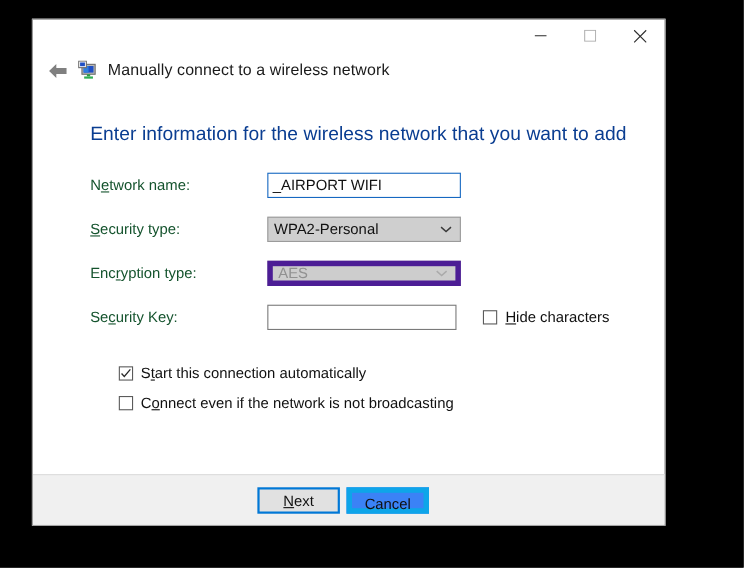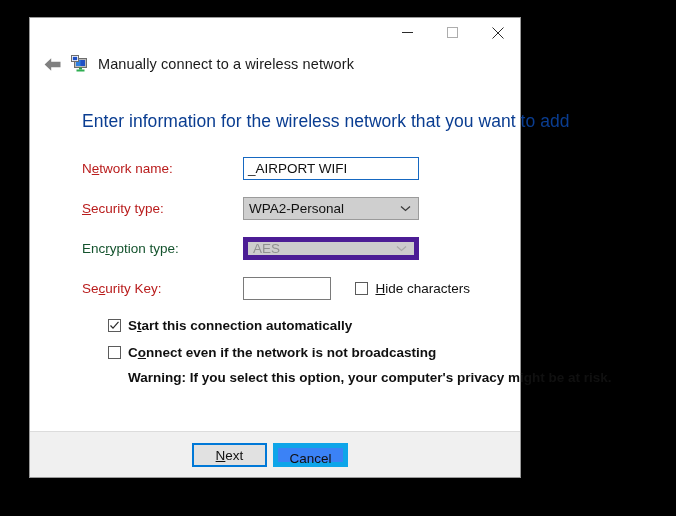--- a/index.html
+++ b/index.html
@@ -13,21 +13,21 @@
   body {
     font-family: "Liberation Sans", sans-serif;
     -webkit-font-smoothing: antialiased;
   }
 
   
   .window {
     position: absolute;
     left: 29px;
     top: 17px;
-    width: 492px;
+    width: 576px;
     height: 461px;
     background: #ffffff;
     border: 1px solid #9a9a9a;
     box-sizing: border-box;
     display: flex;
     flex-direction: column;
   }
 
   
   .titlebar {
@@ -110,21 +110,21 @@
   }
   .row {
     display: flex;
     align-items: center;
     height: 23px;
     margin-bottom: 17px;
   }
   .row-label {
     width: 161px;
     font-size: 13.5px;
-    color: #b91c1c;
+    color: #14532d;
     flex: 0 0 auto;
     white-space: nowrap;
   }
   .row-label.dim { color: #14532d; }
   u { text-decoration: underline; }
 
   .field {
     width: 176px;
     height: 23px;
     box-sizing: border-box;
@@ -191,23 +191,22 @@
     left: 0px;
     top: 0px;
   }
   .cb-label {
     font-size: 13.5px;
     color: #101010;
     white-space: nowrap;
   }
 
   .options {
-    margin-top: 18px;
+    margin-top: 32px;
     padding-left: 28px;
-    font-weight: bold;
   }
   .options .cbrow { margin-bottom: 12px; }
   .warning {
     font-size: 13.5px;
     color: #101010;
     padding-left: 20px;
     margin-top: -2px;
     white-space: nowrap;
   }
 
@@ -351,21 +350,20 @@
           </svg>
         </span>
         <span class="cb-label"><span>S</span><u>t</u><span>art this connection automatically</span></span>
       </div>
 
       <div class="cbrow">
         <span class="checkbox"></span>
         <span class="cb-label"><span>C</span><u>o</u><span>nnect even if the network is not broadcasting</span></span>
       </div>
 
-      <div class="warning">Warning: If you select this option, your computer's privacy might be at risk.</div>
 
     </div>
 
   </div>
 
   <div class="footer">
     <button class="btn default"><span></span><u>N</u><span>ext</span></button>
     <button class="btn">Cancel</button>
   </div>
 

